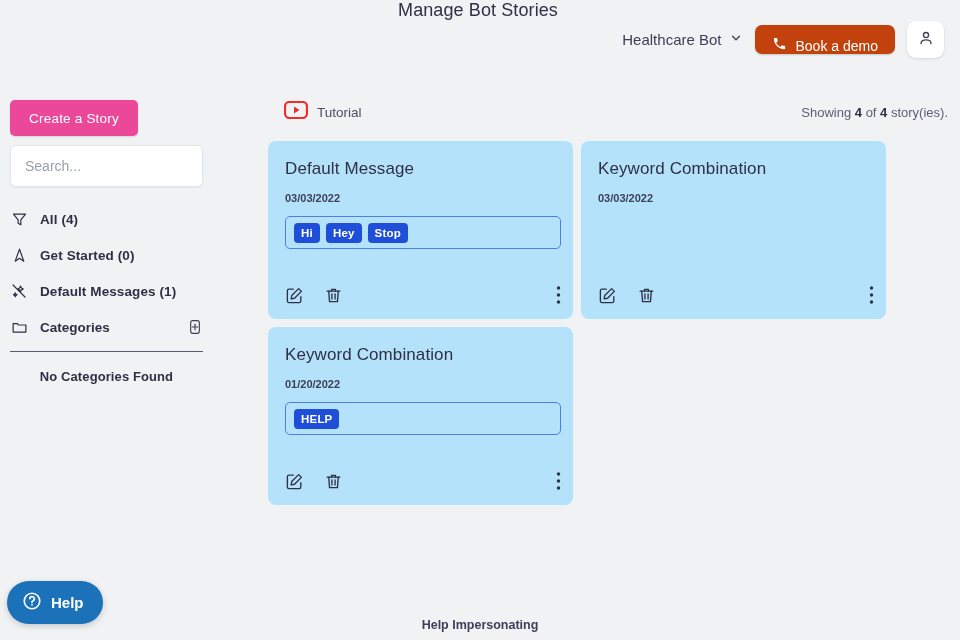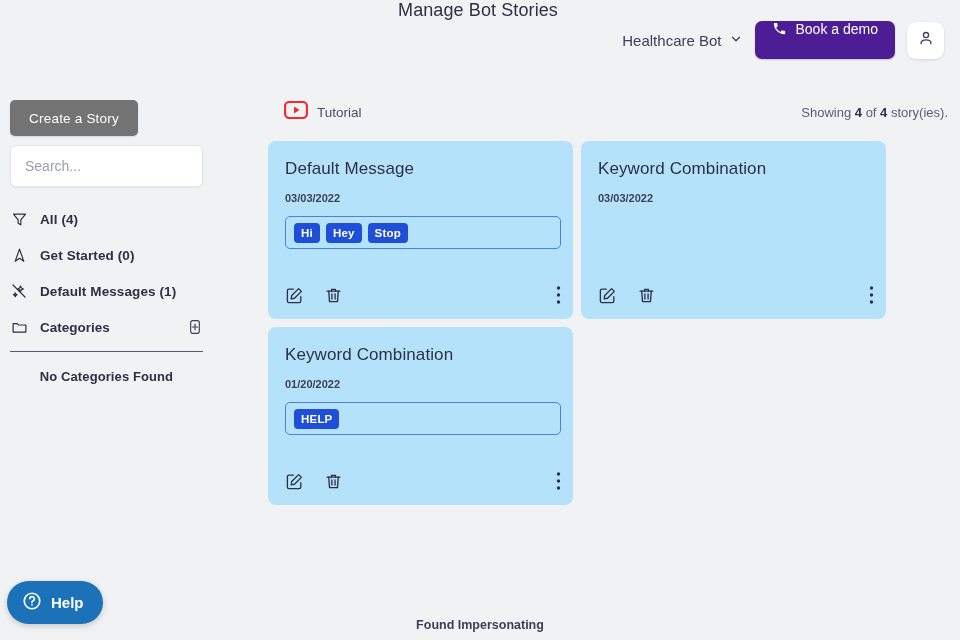--- a/index.html
+++ b/index.html
@@ -22,36 +22,36 @@
   }
   .header-right {
     margin-left: auto; display: flex; align-items: center; gap: 12px;
   }
   .bot-select {
     display: flex; gap: 7px;
     font-size: 15px; color: #3c3f58; cursor: pointer;
   }
   .chev { display: block; }
   .demo-btn {
-    display: flex; align-items: flex-start; gap: 9px;
-    background: #4c1d95; color: #fff;
-    border-radius: 7px; height: 38px; padding: 0 17px;
+    display: flex; align-items: flex-end; gap: 9px;
+    background: #c2410c; color: #fff;
+    border-radius: 7px; height: 29px; padding: 0 17px;
     font-size: 14px; font-weight: 500; cursor: pointer; border: none;
     box-shadow: 0 1px 2px rgba(0,0,0,.18);
   }
   .avatar-btn {
     width: 37px; height: 37px; background: #fff;
     border-radius: 9px; display: flex; align-items: center; justify-content: center;
     box-shadow: 0 1px 3px rgba(0,0,0,.12); cursor: pointer;
   }
 
   
   .sidebar { position: absolute; left: 10px; top: 100px; width: 200px; }
   .create-btn {
-    width: 128px; height: 36px; background: #737373; color: #fff;
+    width: 128px; height: 36px; background: #ec4899; color: #fff;
     border: none; border-radius: 5px; font-size: 13.5px; font-weight: 500;
     cursor: pointer; letter-spacing: .2px;
     box-shadow: 0 1px 2px rgba(0,0,0,.12);
   }
   .searchbar {
     margin-top: 9px; display: flex; width: 193px; height: 42px;
     border-radius: 6px; overflow: hidden; background: #fff;
     border: 1px solid #e3e5e8; box-shadow: 0 1px 2px rgba(0,0,0,.06);
   }
   .searchbar input {
@@ -355,15 +355,15 @@
     <span>
       <svg width="20" height="20" viewBox="0 0 24 24" fill="none" stroke="#fff" stroke-width="2">
           <circle cx="12" cy="12" r="9.3"></circle>
           <path d="M9.4 9.2a2.7 2.7 0 1 1 3.4 2.8c-.6.2-.8.7-.8 1.3v.6" stroke-linecap="round"></path>
           <circle cx="12" cy="16.6" r="1.05" fill="#fff" stroke="none"></circle>
         </svg>
     </span>
     <span>Help</span>
   </button>
 
-  <div class="impersonating">Found Impersonating</div>
+  <div class="impersonating">Help Impersonating</div>
 
 </div>
 
 </body></html>

